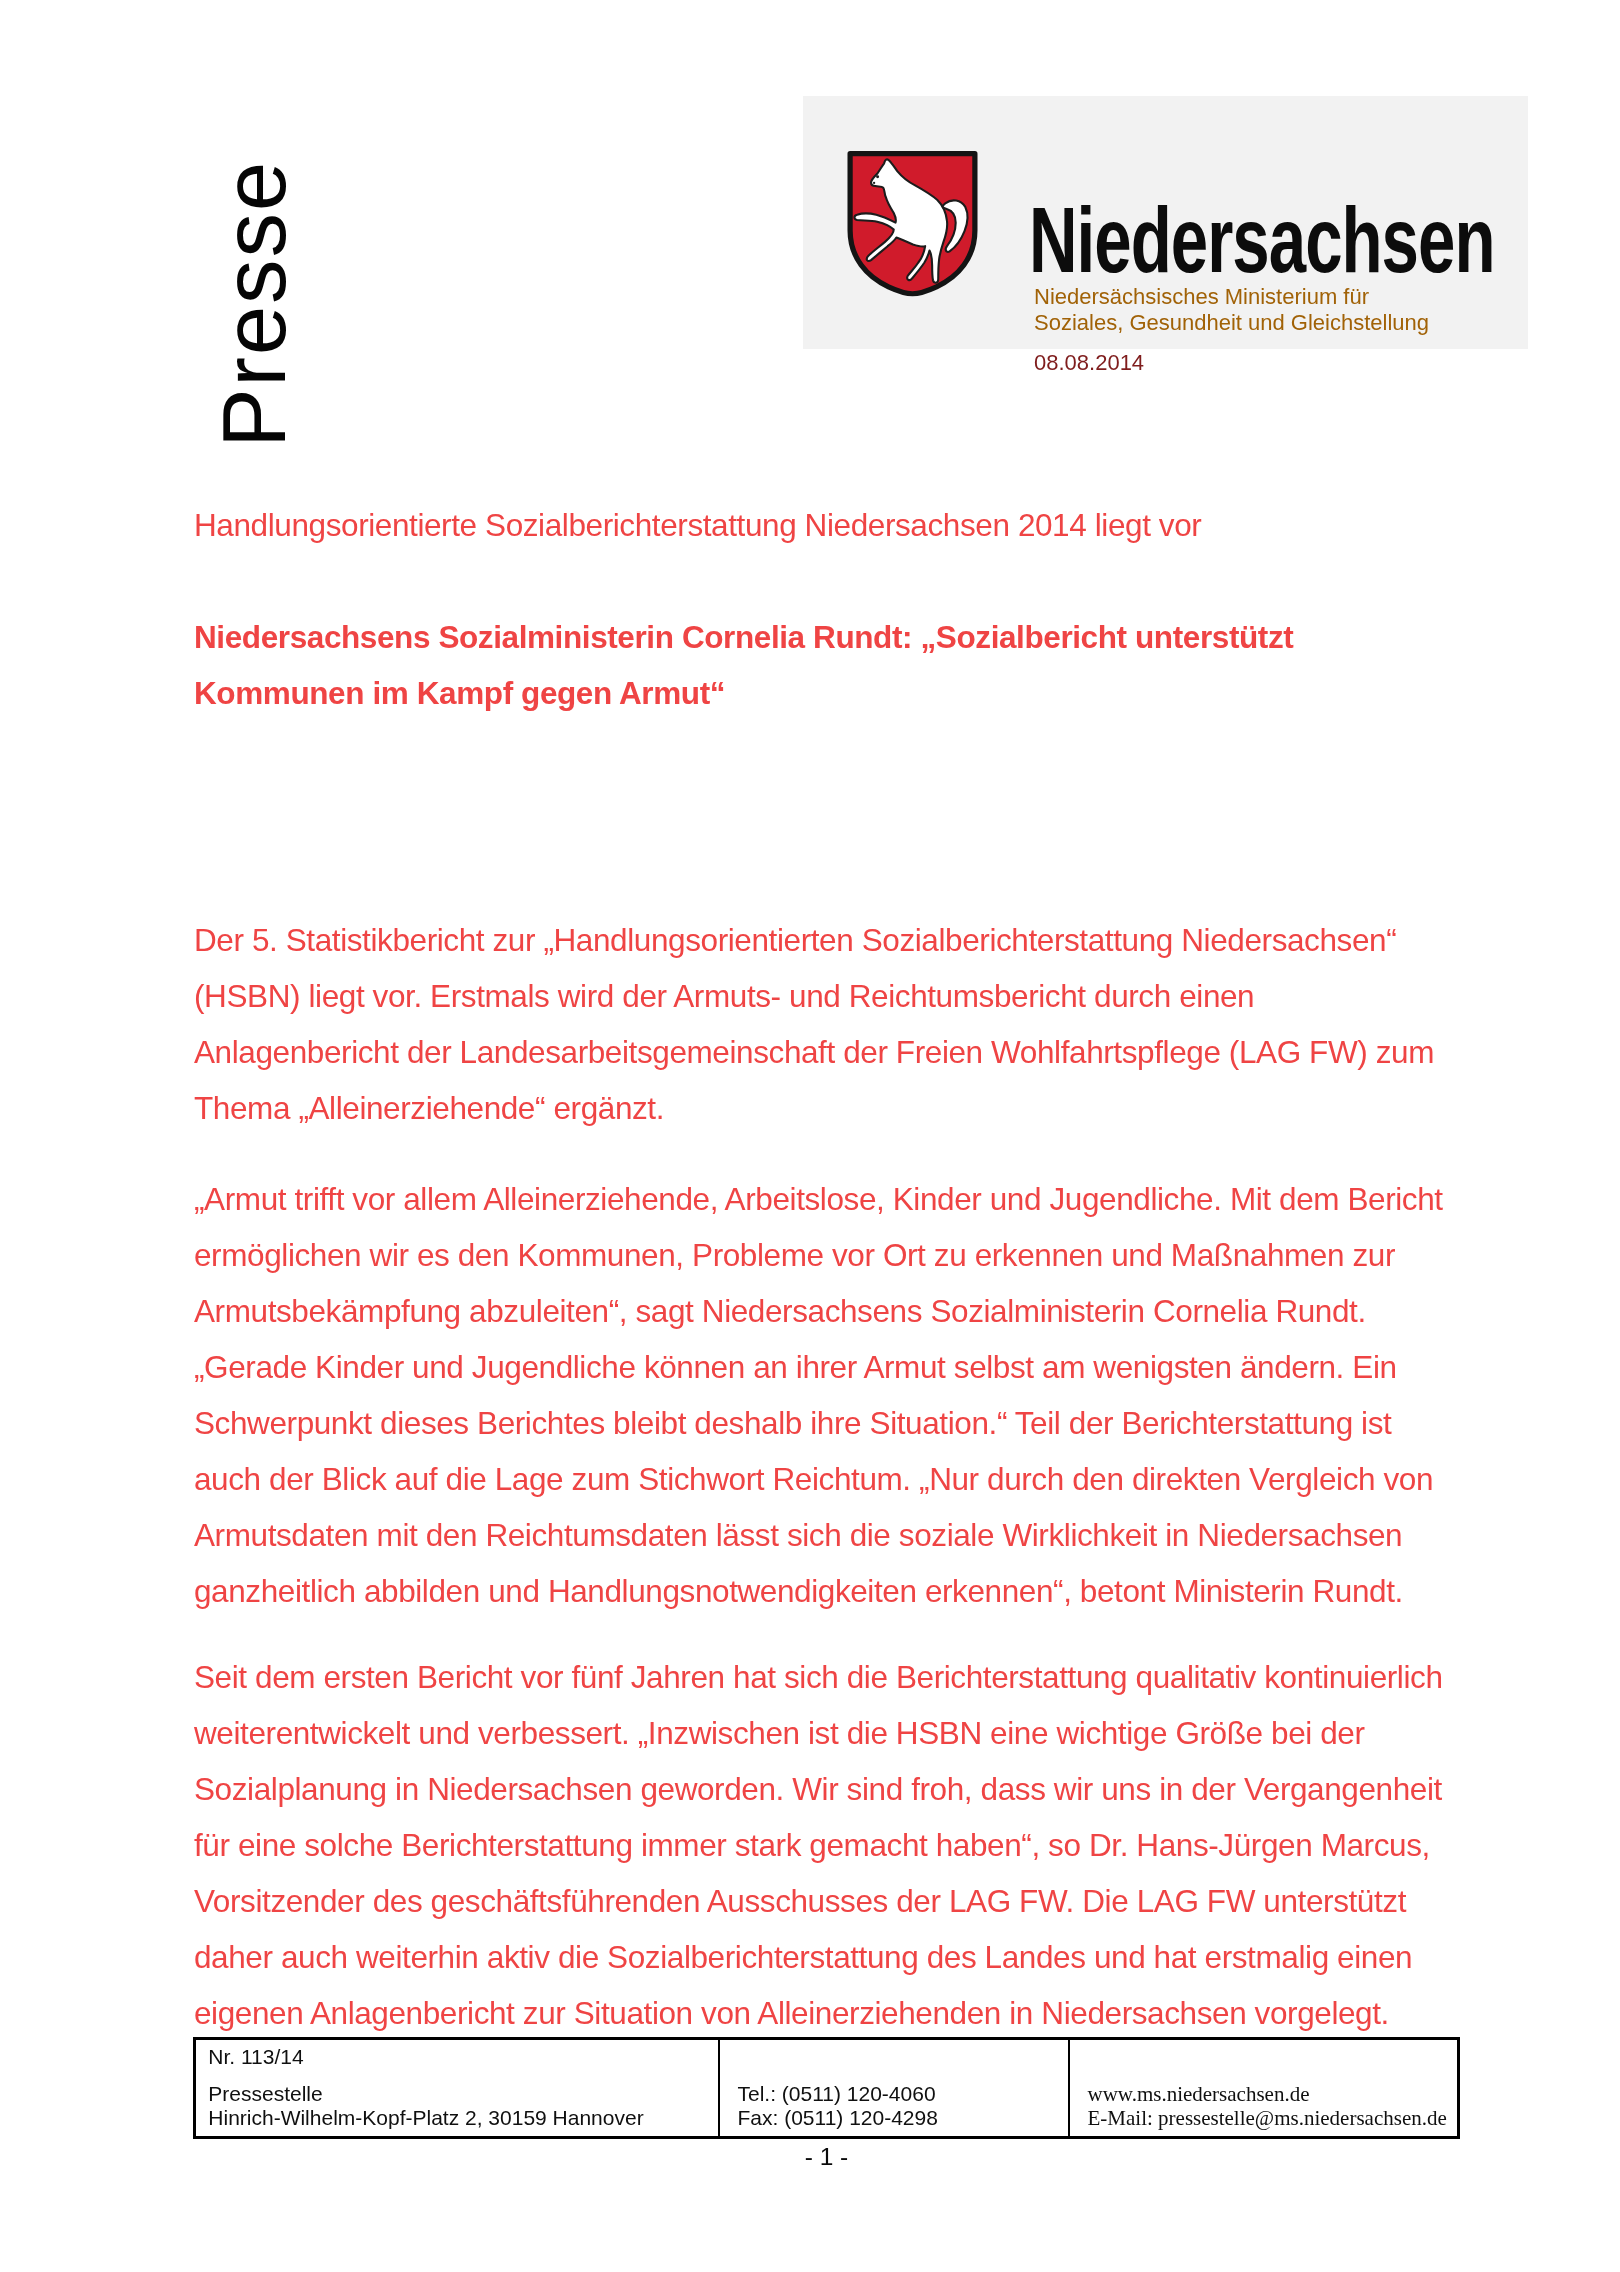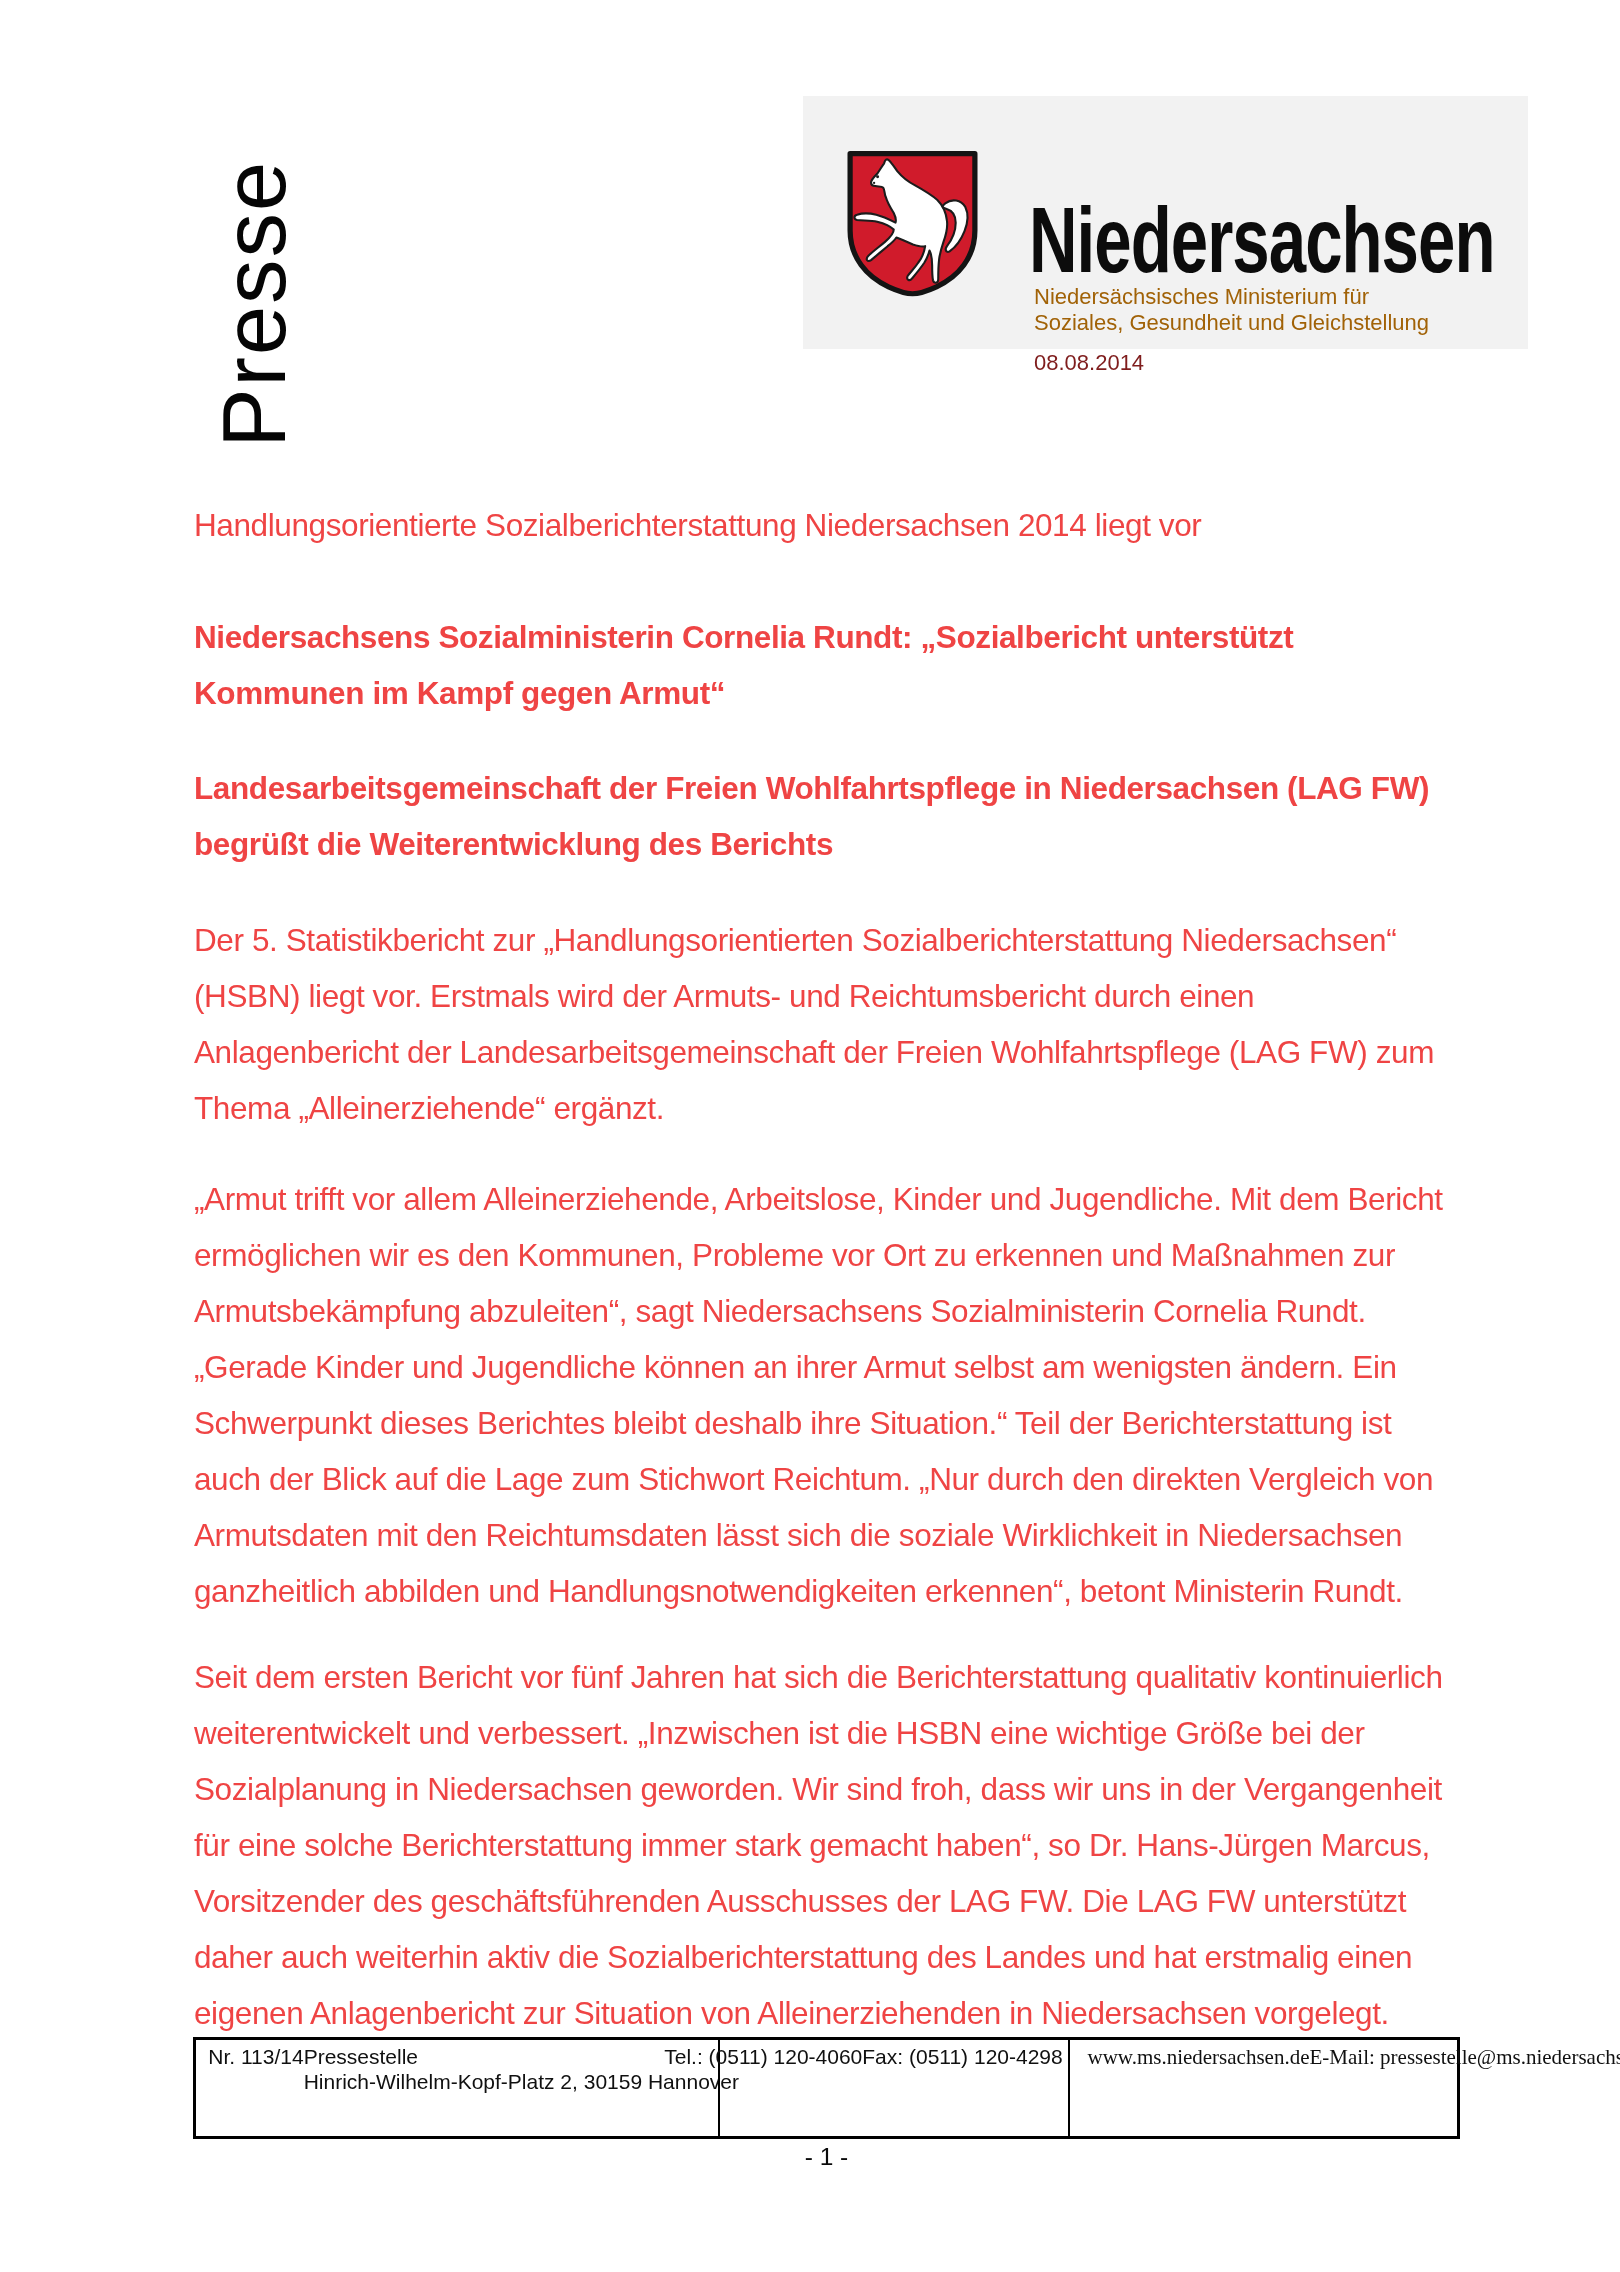--- a/index.html
+++ b/index.html
@@ -98,21 +98,21 @@
     top: 2037px;
     width: 1267px;
     height: 102px;
     border: 3.5px solid #000000;
     box-sizing: border-box;
     display: flex;
     font-size: 21px;
     line-height: 24.5px;
     color: #101010;
   }
-  .footer-table .cell { box-sizing: border-box; white-space: nowrap; display: flex; flex-direction: row; }
+  .footer-table .cell { box-sizing: border-box; white-space: nowrap; display: flex; flex-direction: column; }
   .cell.c1 { width: 522px; padding: 5.3px 8.8px 5.3px 12.3px; justify-content: space-between; }
   .cell.c2 { width: 350px; border-left: 2.6px solid #000; padding: 5.3px 5.3px 5.3px 17.5px; justify-content: flex-end; }
   .cell.c3 { flex: 1; border-left: 2.6px solid #000; padding: 5.3px 5.3px 5.3px 17.5px; justify-content: flex-end; font-family: Liberation Serif, serif; }
 
   .pagenum {
     position: absolute;
     left: 193px;
     top: 2143px;
     width: 1267px;
     text-align: center;
@@ -139,22 +139,20 @@
 
   <div class="wordmark">Niedersachsen</div>
 
   <div class="ministry">Niedersächsisches Ministerium für
 Soziales, Gesundheit und Gleichstellung</div>
   <div class="date">08.08.2014</div>
 
   <div class="bodytext title">Handlungsorientierte Sozialberichterstattung Niedersachsen 2014 liegt vor</div>
   <div class="bodytext h-bold h1">Niedersachsens Sozialministerin Cornelia Rundt: „Sozialbericht unterstützt
 Kommunen im Kampf gegen Armut“</div>
-  <div class="bodytext h-bold h2">Landesarbeitsgemeinschaft der Freien Wohlfahrtspflege in Niedersachsen (LAG FW)
-begrüßt die Weiterentwicklung des Berichts</div>
   <div class="bodytext p1">Der 5. Statistikbericht zur „Handlungsorientierten Sozialberichterstattung Niedersachsen“
 (HSBN) liegt vor. Erstmals wird der Armuts- und Reichtumsbericht durch einen
 Anlagenbericht der Landesarbeitsgemeinschaft der Freien Wohlfahrtspflege (LAG FW) zum
 Thema „Alleinerziehende“ ergänzt.</div>
   <div class="bodytext p2">„Armut trifft vor allem Alleinerziehende, Arbeitslose, Kinder und Jugendliche. Mit dem Bericht
 ermöglichen wir es den Kommunen, Probleme vor Ort zu erkennen und Maßnahmen zur
 Armutsbekämpfung abzuleiten“, sagt Niedersachsens Sozialministerin Cornelia Rundt.
 „Gerade Kinder und Jugendliche können an ihrer Armut selbst am wenigsten ändern. Ein
 Schwerpunkt dieses Berichtes bleibt deshalb ihre Situation.“ Teil der Berichterstattung ist
 auch der Blick auf die Lage zum Stichwort Reichtum. „Nur durch den direkten Vergleich von

